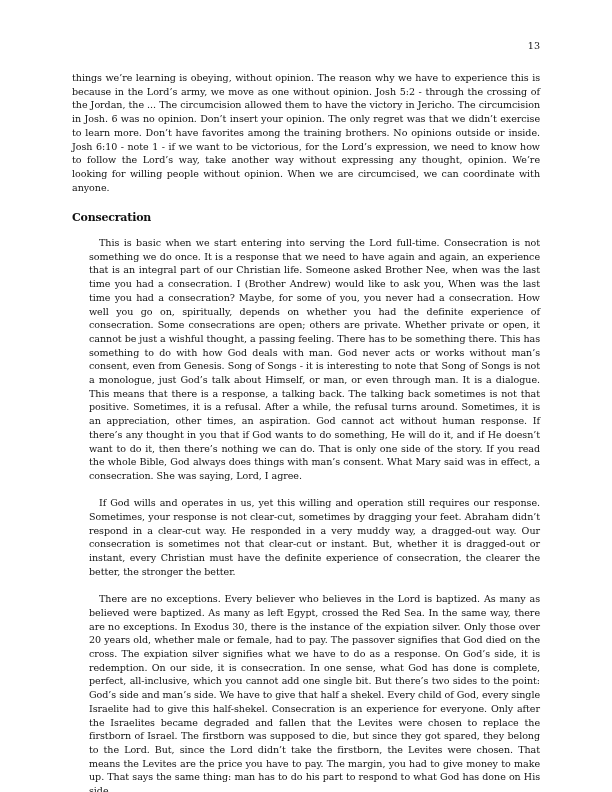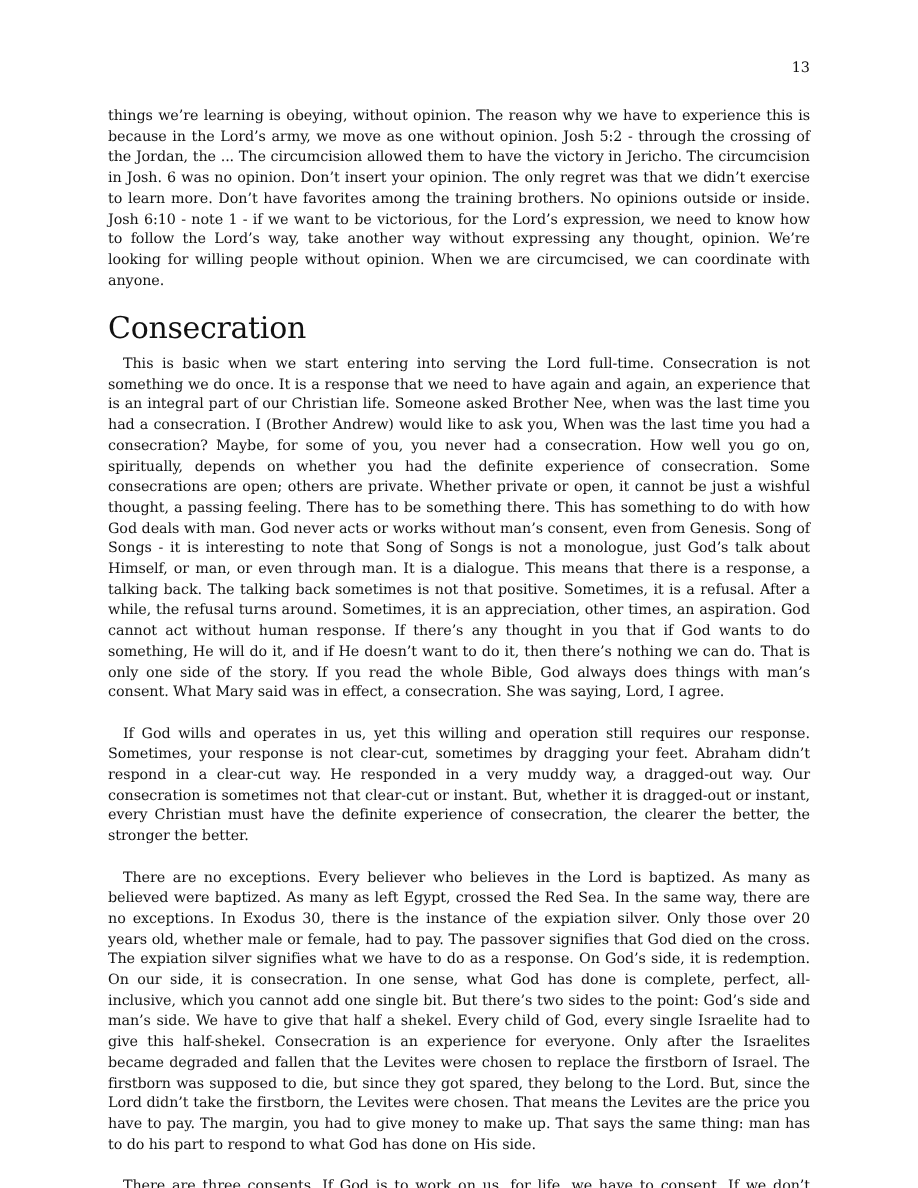--- a/index.html
+++ b/index.html
@@ -6,23 +6,23 @@
   body { width: 612px; height: 792px; position: relative; overflow: hidden;
          font-family: "DejaVu Serif", "Liberation Serif", serif; color: #111; }
   .page { position: absolute; left: 72px; top: 0; width: 468px; }
   .running-head { position: absolute; top: 40px; left: 0; width: 468px; height: 14px;
          font-size: 9.6px; font-style: italic; }
   .running-head .title { position: absolute; left: 0; top: 0; }
   .running-head .num { position: absolute; right: 0; top: 0; font-style: normal; }
   .body { position: absolute; top: 71px; left: 0; width: 468px; font-size: 9.55px;
           line-height: 13.7px; text-align: justify; letter-spacing: -0.05px; }
   .body p { margin: 0 0 13.7px 0; }
-  .body p.indent { text-indent: 10px; }
-  .body h2 { font-family: "DejaVu Serif", "Liberation Serif", serif; font-weight: normal;
-             font-size: 20px; margin: 13px 0 8px 0; line-height: 20px; letter-spacing: -0.2px; }
+  .body p.indent { text-indent: 10px; margin-left: 17px; }
+  .body h2 { font-family: "DejaVu Serif", "Liberation Serif", serif; font-weight: bold;
+             font-size: 11px; margin: 13px 0 8px 0; line-height: 20px; letter-spacing: -0.2px; }
 </style>
 </head>
 <body>
 
 <div class="page">
   <div class="running-head">
     <span class="num">13</span>
   </div>
 
   <div class="body">

